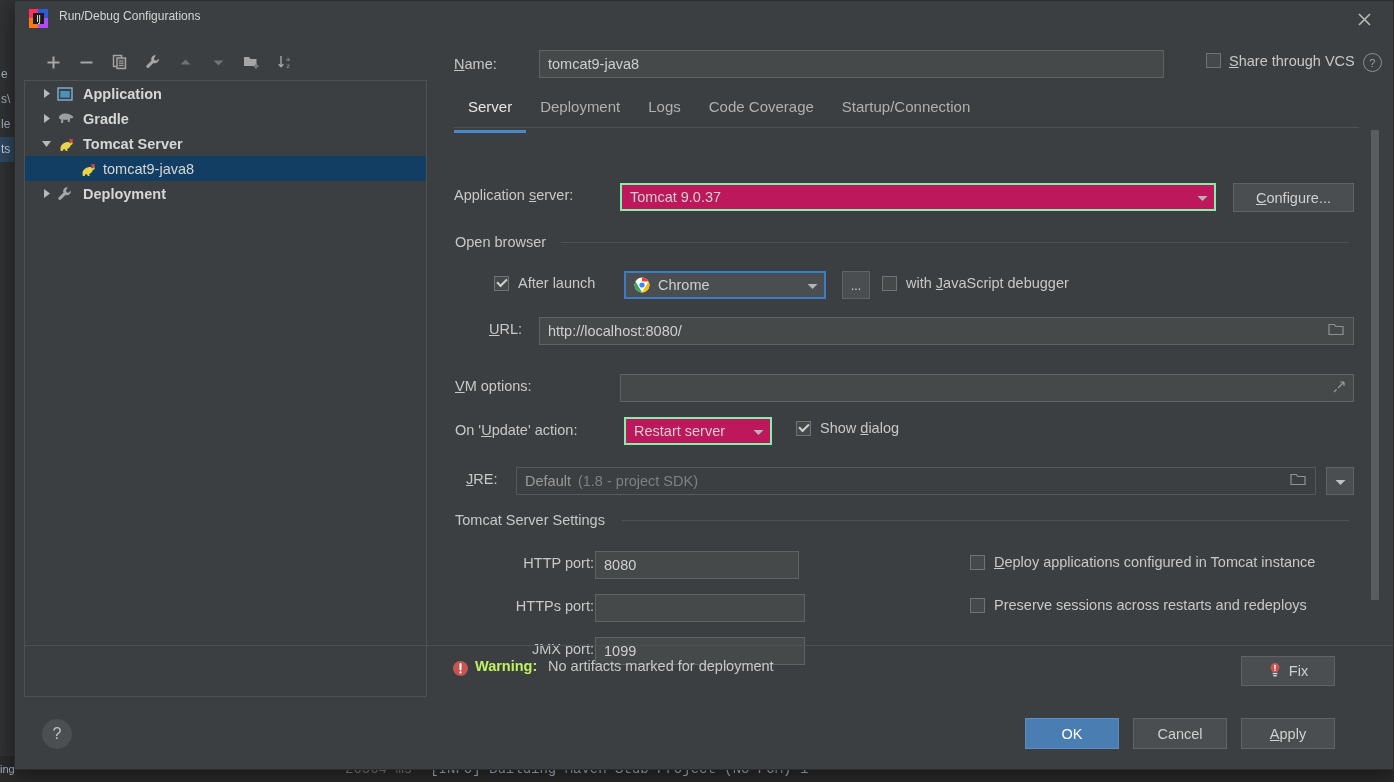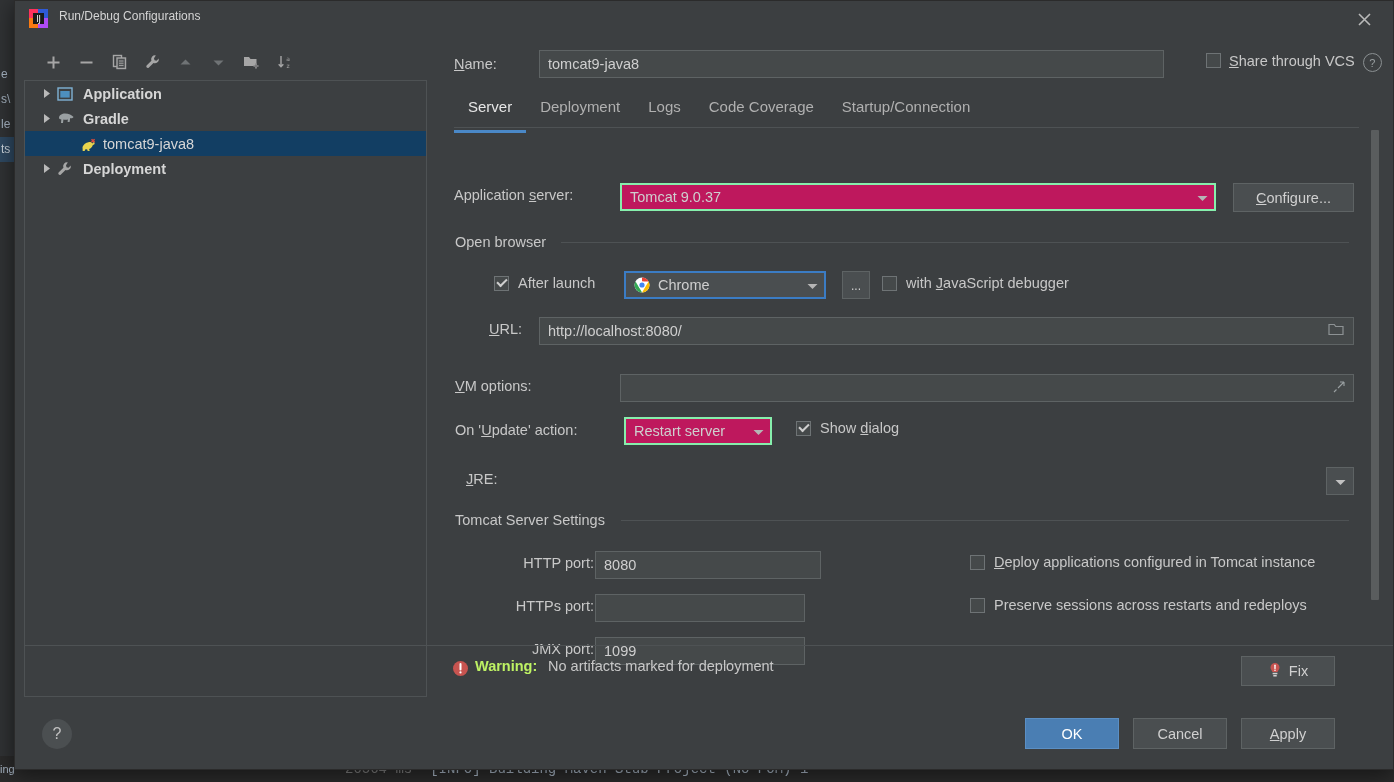--- a/index.html
+++ b/index.html
@@ -230,20 +230,35 @@
               <path d="M3 1 L9 5.5 L3 10 Z" fill="#b9b9b9"></path>
             </svg>
           </span>
           <span class="ticon">
             <svg width="18" height="16" viewBox="0 0 18 16">
               <path d="M2 7 c0-3 3-4.6 6-4.6 c3.6 0 7 1.6 8.6 3.6 c-1 1.4-2.4 1.4-3.4 1 l-0.6 4 h-2 l0.3-2.6 c-1.3 0.5-3.2 0.5-4.5 0 L6 12 H4 l0.3-3.4 C3 8.2 2 7.8 2 7z" fill="#9aa0a2"></path>
             </svg>
           </span>
           <span class="tlabel">Gradle</span>
         </div>
+        <div class="tree-row">
+          <span class="tw">
+            <svg width="11" height="11" viewBox="0 0 11 11">
+              <path d="M1 3 L10 3 L5.5 9 Z" fill="#b9b9b9"></path>
+            </svg>
+          </span>
+          <span class="ticon">
+            <svg width="18" height="16" viewBox="0 0 18 16">
+              <path d="M3.5 11 c1-2.5 3.4-4.4 6-4.8 c1.6-0.3 3 0.2 4 1.2 l1.6-2 l0.6 2.6 l-2 1.2 c-0.4 1.8-1.8 3.2-3.6 3.8 l0.6 2 h-2 l-0.6-1.8 l-2 0.4 l-0.4 1.4 h-2 z" fill="#e8d44d"></path>
+              <path d="M9.4 5.6 l2.2-2.2 l0.6 2.4 z" fill="#3b3b3b"></path>
+              <path d="M12.5 3.2 L15.6 6.2 M15.6 3.2 L12.5 6.2" stroke="#d94a3d" stroke-width="1.6"></path>
+            </svg>
+          </span>
+          <span class="tlabel">Tomcat Server</span>
+        </div>
         <div class="tree-row selected child">
           <span class="ticon">
             <svg width="18" height="16" viewBox="0 0 18 16">
               <path d="M3.5 11 c1-2.5 3.4-4.4 6-4.8 c1.6-0.3 3 0.2 4 1.2 l1.6-2 l0.6 2.6 l-2 1.2 c-0.4 1.8-1.8 3.2-3.6 3.8 l0.6 2 h-2 l-0.6-1.8 l-2 0.4 l-0.4 1.4 h-2 z" fill="#e8d44d"></path>
               <path d="M9.4 5.6 l2.2-2.2 l0.6 2.4 z" fill="#3b3b3b"></path>
               <path d="M12.5 3.2 L15.6 6.2 M15.6 3.2 L12.5 6.2" stroke="#d94a3d" stroke-width="1.6"></path>
             </svg>
           </span>
           <span class="tlabel">tomcat9-java8</span>
         </div>
@@ -372,36 +387,45 @@
         </span>
       </div>
       <div class="frow chkrow" style="left:342px;top:292px;">
         <span class="chk checked"></span>
         <span>Show <u>d</u>ialog</span>
       </div>
 
       <div class="frow" style="left:12px;top:342px;">
         <span class="flabel"><u>J</u>RE:</span>
       </div>
+      <div class="frow field disabled" style="left:62px;top:339px;width:800px;display:flex;align-items:center;gap:7px;">
+        <span>Default</span>
+        <span style="color:#7d8183;">(1.8 - project SDK)</span>
+        <span style="margin-left:auto;">
+          <svg width="17" height="14" viewBox="0 0 17 14">
+            <path d="M1 2.5 h5.3 l1.4 2 H15 v8 H1 Z" fill="none" stroke="#8d9294" stroke-width="1.2"></path>
+          </svg>
+        </span>
+      </div>
       <div class="frow btn" style="left:872px;top:339px;width:28px;height:28px;">
         <span>
           <svg width="11" height="7" viewBox="0 0 11 7">
               <path d="M0.5 1 L5.5 6 L10.5 1 Z" fill="#c2c2c2"></path>
             </svg>
         </span>
       </div>
 
       <div class="frow" style="left:1px;top:383px;width:900px;height:20px;">
         <span class="group-title">Tomcat Server Settings</span>
         <span class="group-line" style="left:166px;width:728px;"></span>
       </div>
 
       <div id="ports">
           <div class="frow" style="left: 0px; top: 426px; width: 140px; text-align: right;"><span class="flabel">HTTP port:</span></div>
-          <div class="field" style="position: absolute; left: 141px; top: 423px; width: 226px;">8080</div>
+          <div class="field" style="position: absolute; left: 141px; top: 423px; width: 204px;">8080</div>
           <div class="frow" style="left: 0px; top: 469px; width: 140px; text-align: right;"><span class="flabel">HTTPs port:</span></div>
           <div class="field" style="position: absolute; left: 141px; top: 466px; width: 210px;"></div>
           <div class="frow" style="left: 0px; top: 512px; width: 140px; text-align: right;"><span class="flabel">JMX port:</span></div>
           <div class="field" style="position: absolute; left: 141px; top: 509px; width: 210px;">1099</div>
         </div>
       <div id="tomcat-checks">
           <div class="frow chkrow" style="left: 516px; top: 426px;">
             <span class="chk"></span>
             <span><u>D</u>eploy applications configured in Tomcat instance</span>
           </div>

